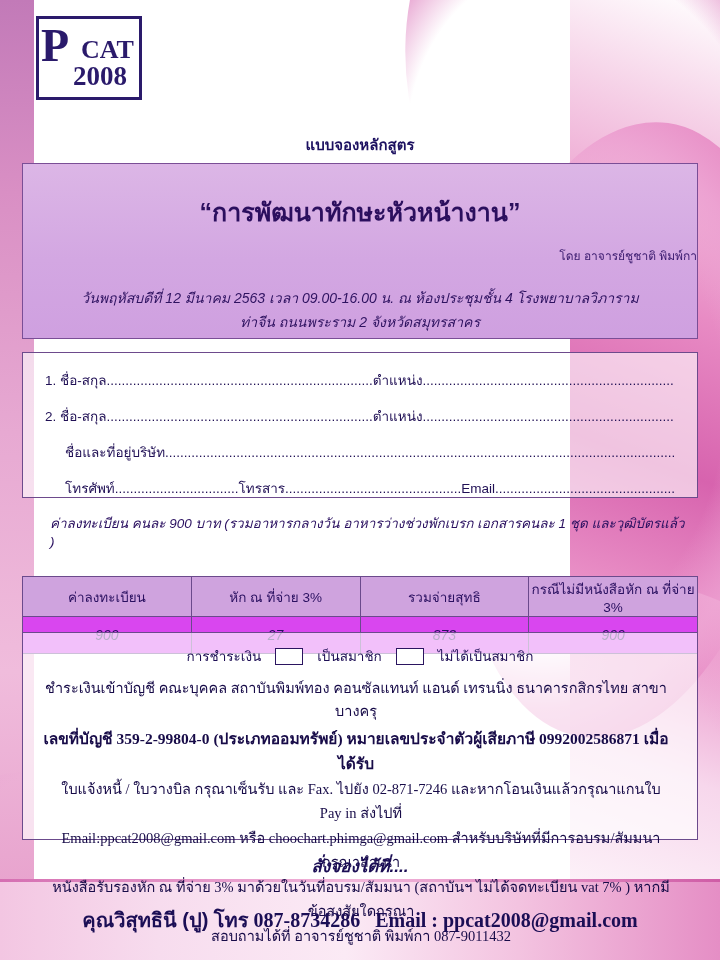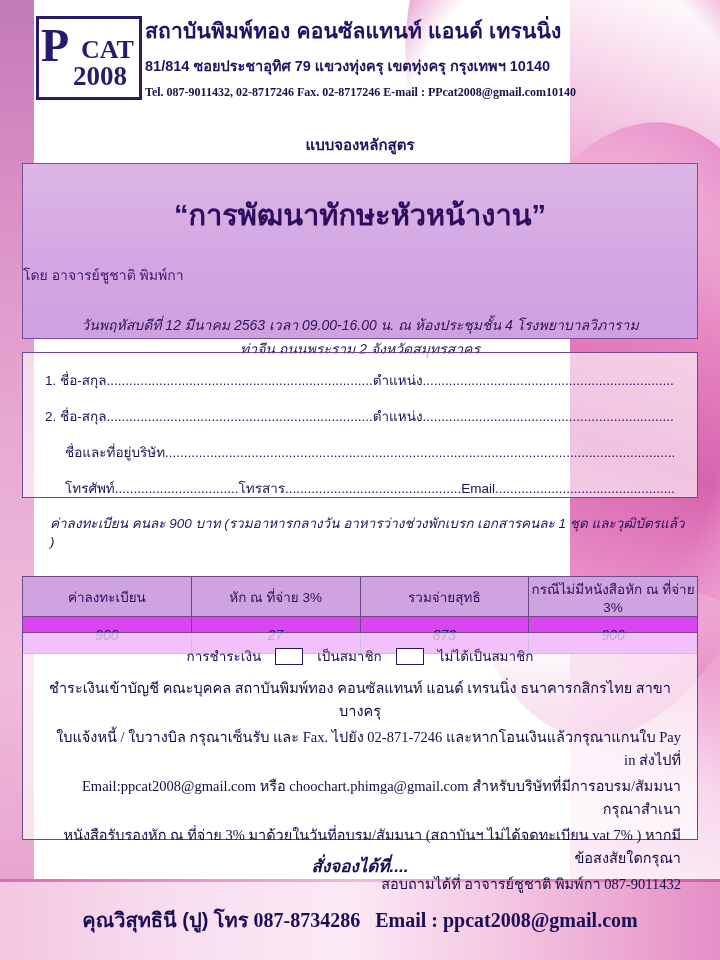--- a/index.html
+++ b/index.html
@@ -173,32 +173,32 @@
     height: 176px;
     background: linear-gradient(180deg,#dcb6e6 0%, #d3a7e2 55%, #cfa0e0 100%);
     border: 1px solid #7a4e96;
     box-sizing: border-box;
   }
   .course-title {
     margin-top: 28px;
     text-align: center;
     font-family: "Liberation Sans", sans-serif;
     font-weight: bold;
-    font-size: 29px;
+    font-size: 25px;
     color: #2b0f5e;
   }
   .course-by {
-    margin-top: 26px;
-    text-align: left;
-    font-family: "Liberation Sans", sans-serif;
-    font-size: 14px;
+    margin-top: 14px;
+    text-align: right;
+    font-family: "Liberation Sans", sans-serif;
+    font-size: 12px;
     color: #3a1a6e;
   }
   .course-when {
-    margin-top: 28px;
+    margin-top: 22px;
     text-align: center;
     font-family: "Liberation Sans", sans-serif;
     font-style: italic;
     font-size: 14px;
     color: #2e1260;
     line-height: 1.7;
   }
 
   
   .fields-box {
@@ -285,28 +285,28 @@
     width: 26px; height: 15px;
     border: 1px solid #2b1560;
     background: #ffffff;
   }
   .pay-p {
     font-family: "Liberation Serif", serif;
     font-size: 14.5px;
     color: #170b48;
     line-height: 1.62;
     text-align: center;
-    margin: 0 0 2px 0;
+    margin: 0 8px 2px 0;
   }
   .pay-p.bold {
     font-weight: bold;
     font-size: 15.5px;
   }
   .pay-p.left {
-    text-align: right;
+    text-align: center;
     padding-left: 10px;
   }
 
   .order-here {
     position: absolute;
     left: 0; top: 852px;
     width: 720px;
     text-align: center;
     font-family: Liberation Sans, sans-serif;
     font-weight: bold;
@@ -344,25 +344,20 @@
   <div class="bottom-band"></div>
 </div>
 
 <div class="page">
 
   <div class="header">
     <div class="logo">
       <span class="logo-p">P</span>
       <span class="logo-cat">CAT</span>
       <span class="logo-year">2008</span>
-    </div>
-    <div class="org-block">
-      <div class="org-name">สถาบันพิมพ์ทอง คอนซัลแทนท์ แอนด์ เทรนนิ่ง</div>
-      <div class="org-addr">81/814 ซอยประชาอุทิศ 79  แขวงทุ่งครุ  เขตทุ่งครุ  กรุงเทพฯ 10140</div>
-      <div class="org-contact">Tel. 087-9011432, 02-8717246 Fax. 02-8717246 E-mail : PPcat2008@gmail.com10140</div>
     </div>
   </div>
 
   <div class="form-title">แบบจองหลักสูตร</div>
 
   <div class="course-box">
     <div class="course-title">“การพัฒนาทักษะหัวหน้างาน”</div>
     <div class="course-by">โดย  อาจารย์ชูชาติ  พิมพ์กา</div>
     <div class="course-when">
       <div>วันพฤหัสบดีที่ 12  มีนาคม 2563   เวลา 09.00-16.00 น.  ณ  ห้องประชุมชั้น 4  โรงพยาบาลวิภาราม</div>
@@ -400,20 +395,21 @@
 
   <div class="pay-box">
     <div class="pay-line1">
       <span>การชำระเงิน</span>
       <span class="checkbox"></span>
       <span>เป็นสมาชิก</span>
       <span class="checkbox"></span>
       <span>ไม่ได้เป็นสมาชิก</span>
     </div>
     <p class="pay-p">ชำระเงินเข้าบัญชี คณะบุคคล สถาบันพิมพ์ทอง คอนซัลแทนท์ แอนด์ เทรนนิ่ง  ธนาคารกสิกรไทย  สาขา บางครุ</p>
+    <p class="pay-p bold">เลขที่บัญชี  359-2-99804-0 (ประเภทออมทรัพย์)  หมายเลขประจำตัวผู้เสียภาษี 0992002586871  เมื่อได้รับ</p>
     <p class="pay-p left">ใบแจ้งหนี้ / ใบวางบิล กรุณาเซ็นรับ  และ  Fax. ไปยัง 02-871-7246  และหากโอนเงินแล้วกรุณาแกนใบ  Pay in  ส่งไปที่</p>
     <p class="pay-p left">Email:ppcat2008@gmail.com หรือ choochart.phimga@gmail.com  สำหรับบริษัทที่มีการอบรม/สัมมนากรุณาสำเนา</p>
     <p class="pay-p left">หนังสือรับรองหัก ณ ที่จ่าย  3%  มาด้วยในวันที่อบรม/สัมมนา (สถาบันฯ  ไม่ได้จดทะเบียน vat 7% )  หากมีข้อสงสัยใดกรุณา</p>
     <p class="pay-p left">สอบถามได้ที่ อาจารย์ชูชาติ พิมพ์กา  087-9011432</p>
   </div>
 
   <div class="order-here">สั่งจองได้ที่....</div>
 
   <div class="footer-contact">
     <span class="small">คุณวิสุทธินี (ปู) โทร</span>

